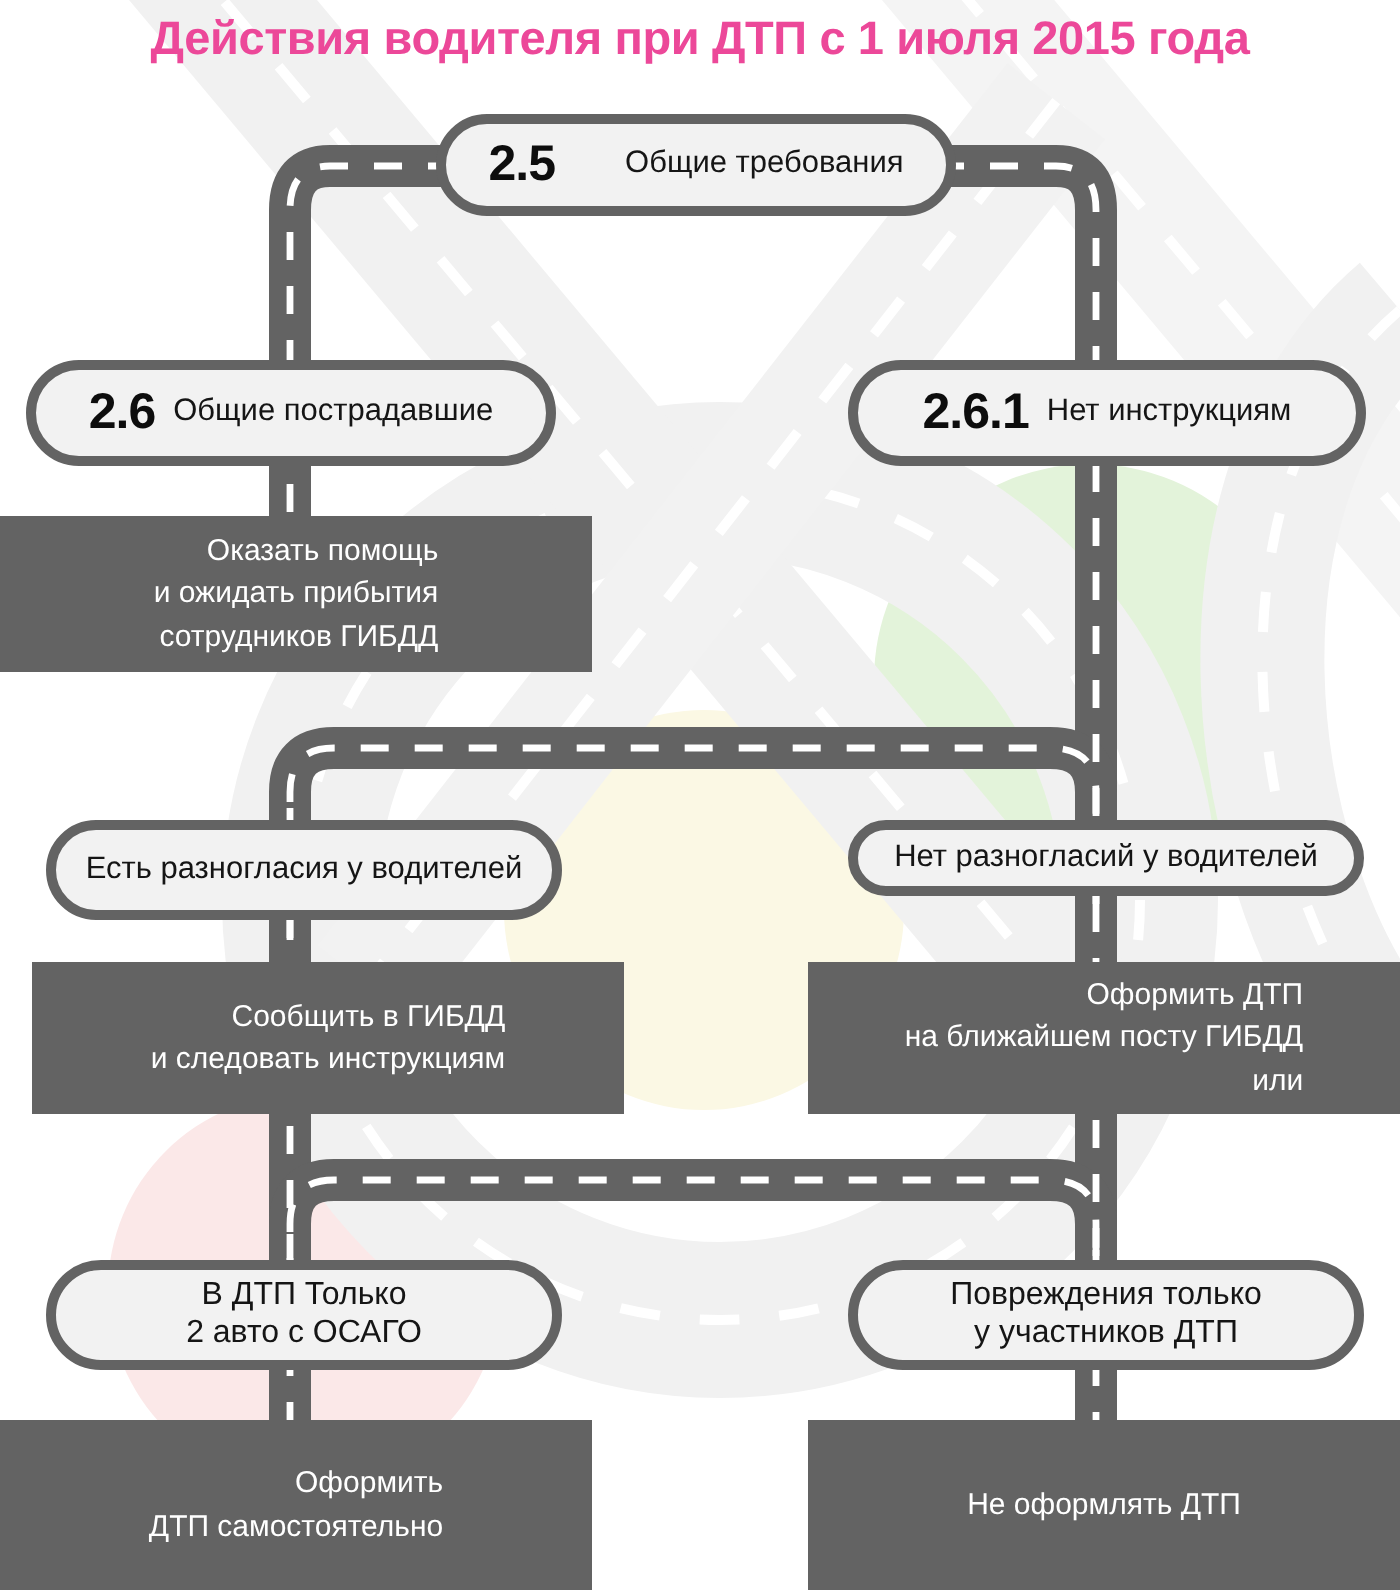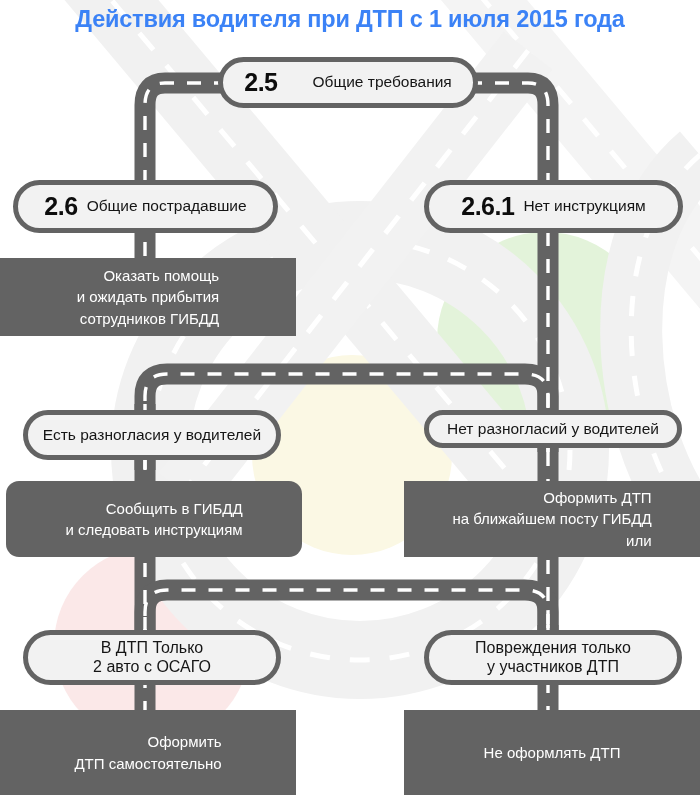--- a/index.html
+++ b/index.html
@@ -14,21 +14,21 @@
   #bg-layer{position:absolute;inset:0;width:700px;height:795px;z-index:0;}
   #road-layer{position:absolute;inset:0;width:700px;height:795px;z-index:1;}
   #content-layer{position:absolute;inset:0;width:700px;height:795px;z-index:2;}
 
   .title{
     position:absolute;
     left:0; top:6px; width:700px;
     text-align:center;
     font-size:23.5px;
     font-weight:700;
-    color:#3b82f6;
+    color:#ec4899;
     letter-spacing:-0.2px;
     white-space:nowrap;
   }
 
   
   .pill{
     position:absolute;
     box-sizing:border-box;
     background:#f2f2f2;
     border:5px solid #636363;
@@ -173,21 +173,21 @@
     </div>
 
     <div class="pill" style="left:23px;top:410px;width:258px;height:50px;">
       <span class="txt">Есть разногласия у водителей</span>
     </div>
 
     <div class="pill" style="left:424px;top:410px;width:258px;height:38px;">
       <span class="txt">Нет  разногласий у водителей</span>
     </div>
 
-    <div class="gbox" style="left:6px;top:481px;width:296px;height:76px;border-radius:13px;">
+    <div class="gbox" style="left:16px;top:481px;width:296px;height:76px;">
       <div>
         <div>Сообщить в ГИБДД</div>
         <div>и следовать инструкциям</div>
       </div>
     </div>
 
     <div class="gbox" style="left:404px;top:481px;width:296px;height:76px;">
       <div>
         <div>Оформить  ДТП</div>
         <div>на ближайшем посту ГИБДД</div>

